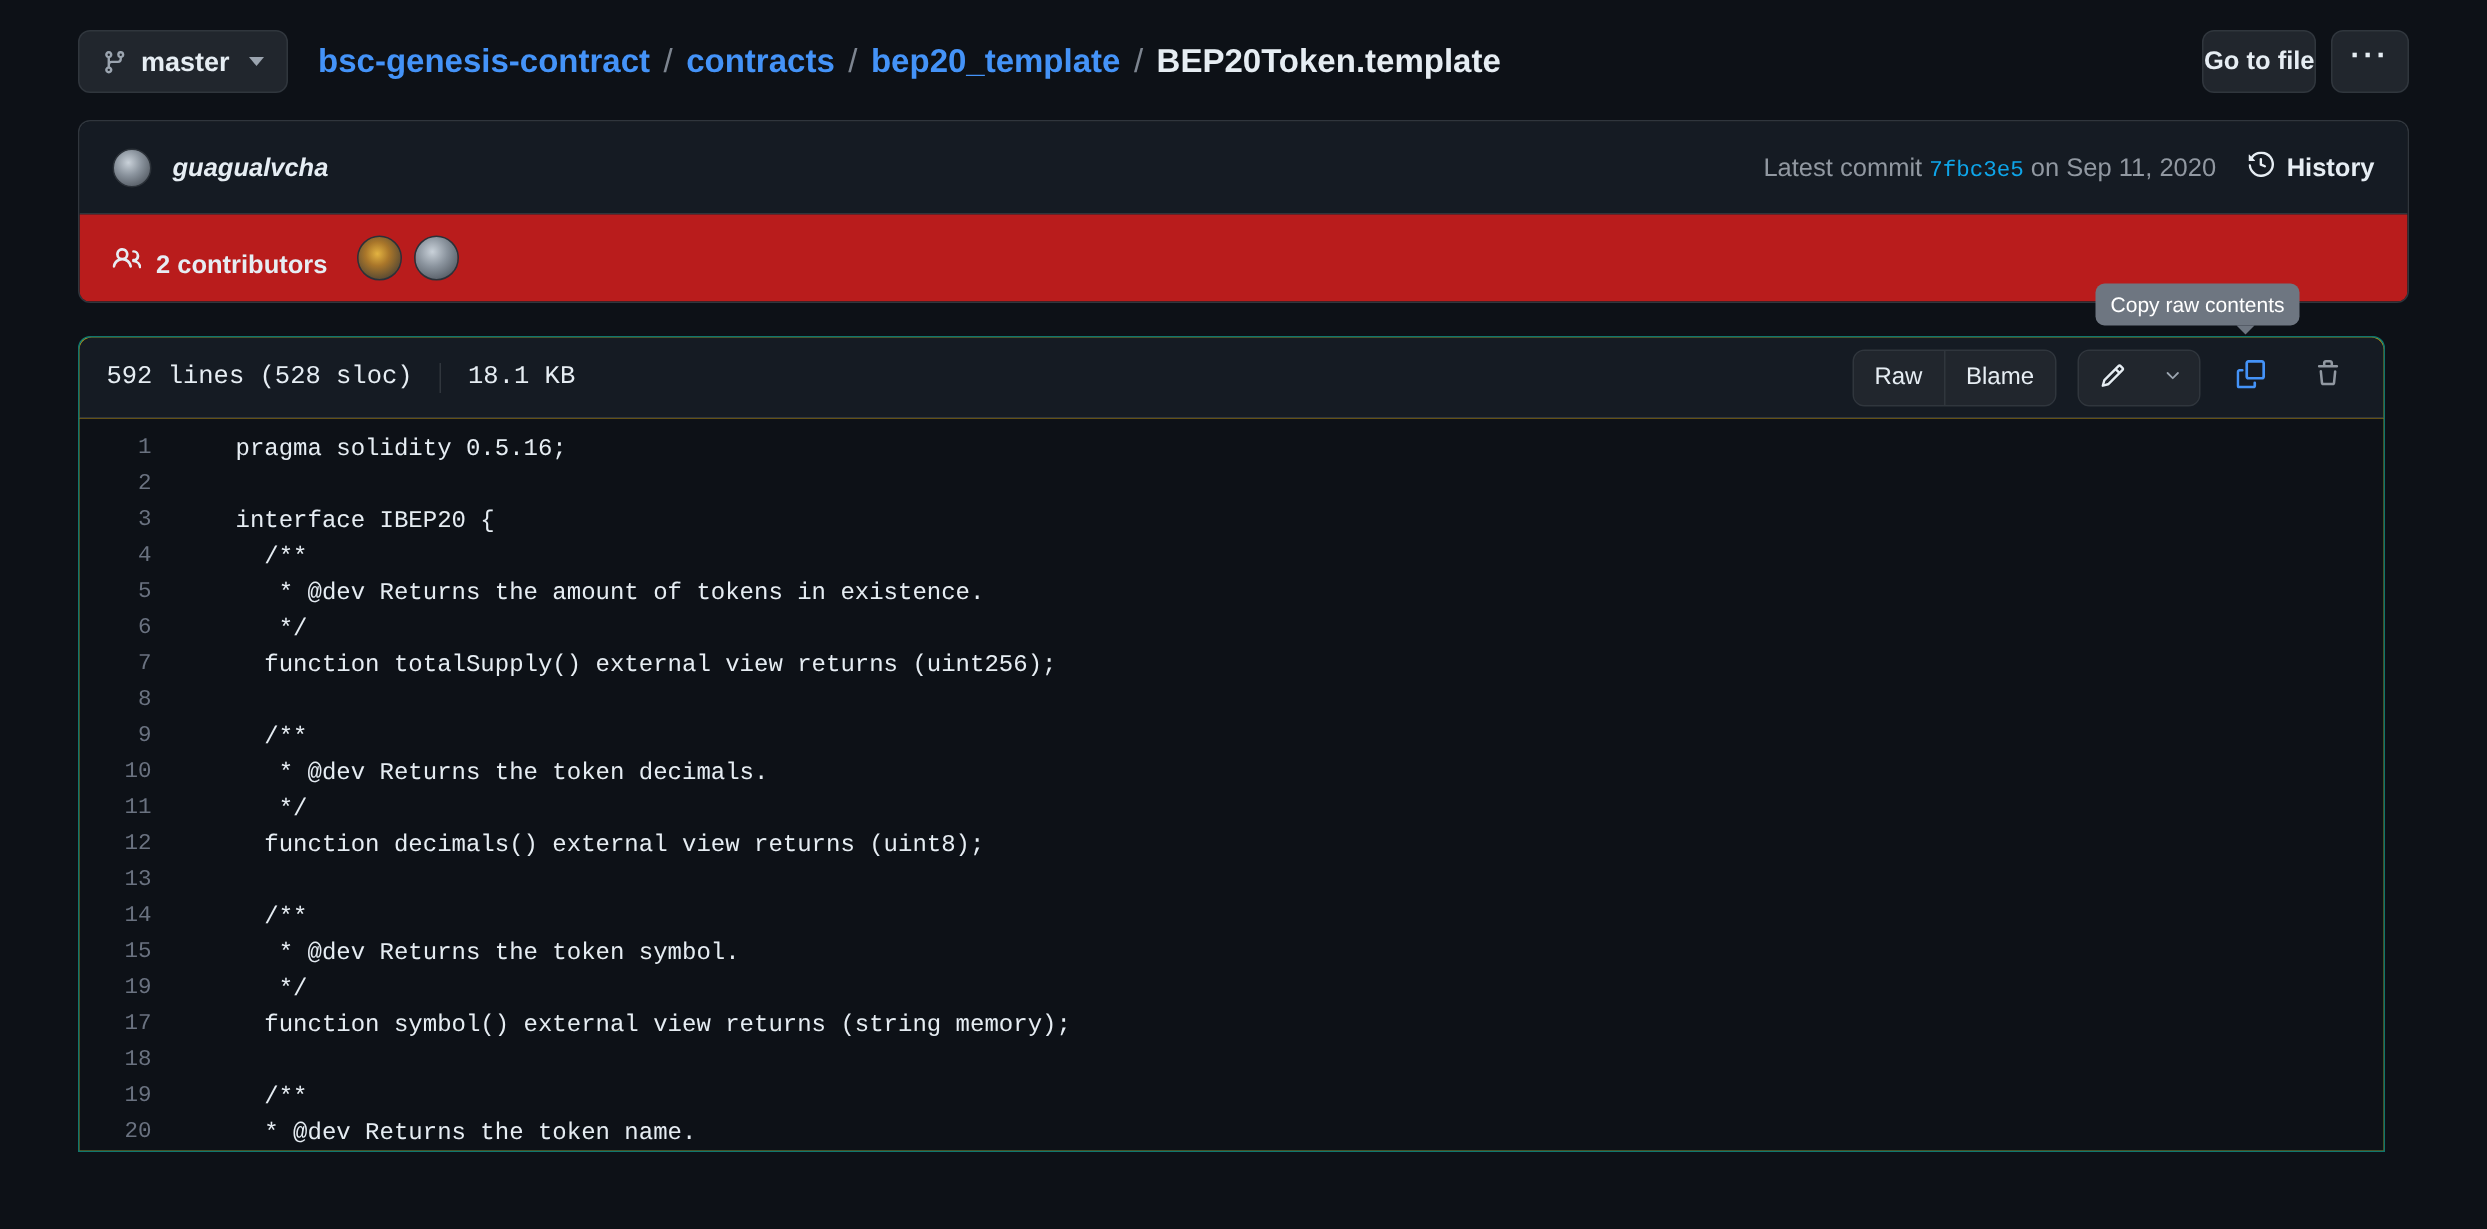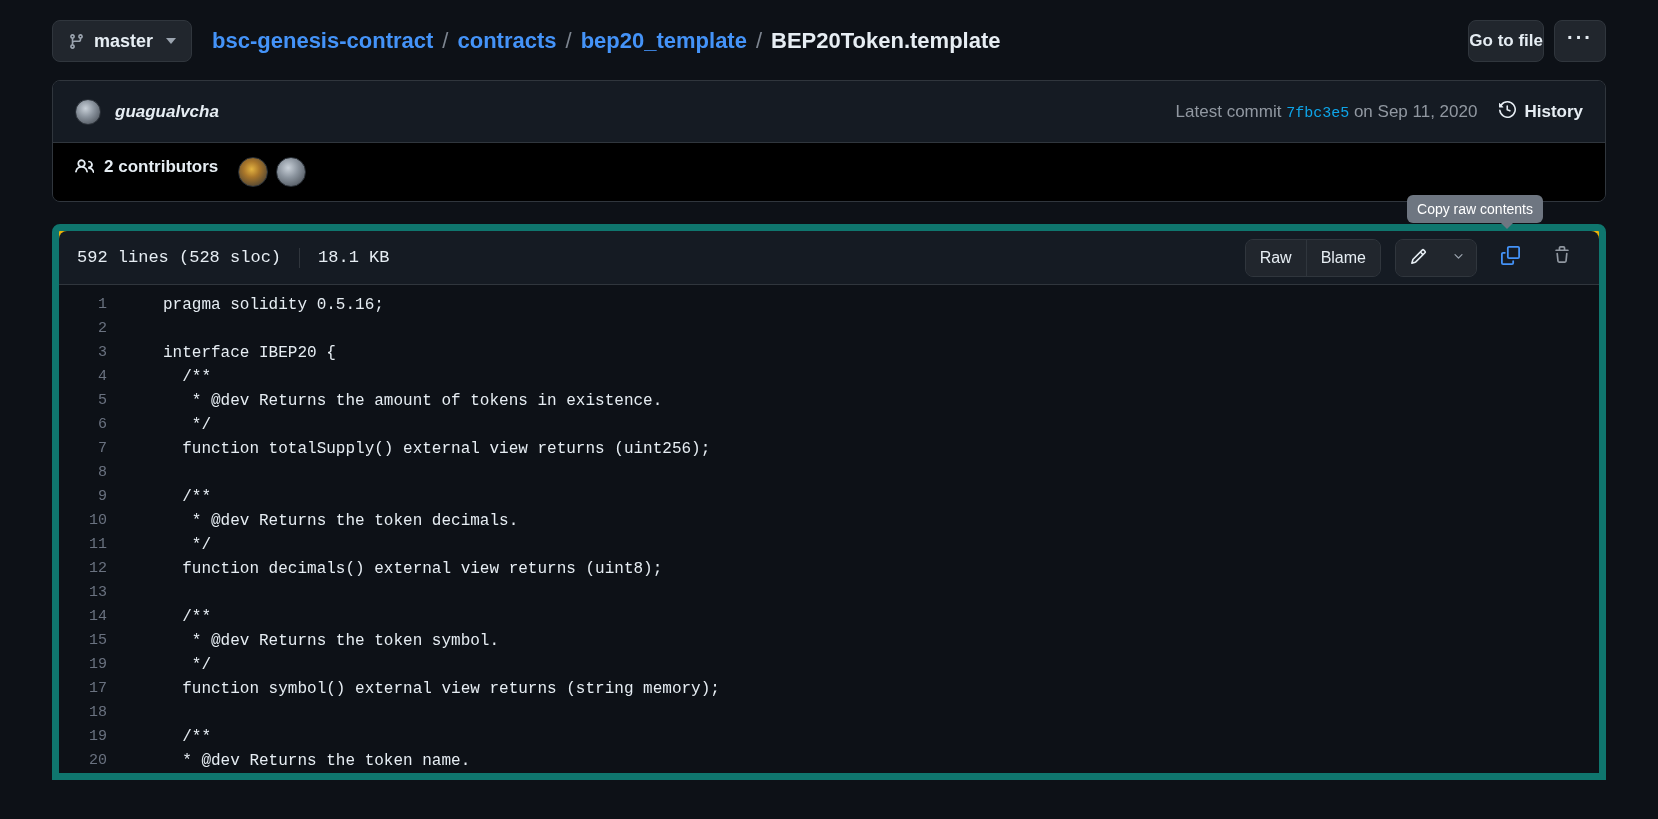--- a/index.html
+++ b/index.html
@@ -167,44 +167,44 @@
     align-items: center;
     gap: 8px;
     color: #e6edf3;
     font-size: 17px;
     font-weight: 700;
     cursor: pointer;
   }
 
   .contrib-row {
     display: flex;
-    align-items: flex-start;
+    align-items: flex-end;
     padding: 14px 22px;
     height: 58px;
-    background: #000000;
+    background: #b91c1c;
   }
   .contrib-label {
     color: #e6edf3;
     font-size: 17px;
     margin-left: 10px;
     cursor: pointer;
   }
   .contrib-label b { font-weight: 700; }
   .contrib-avatars {
     display: flex;
     align-items: center;
     gap: 8px;
     margin-left: 20px;
   }
   .contrib-avatars .avatar { width: 30px; height: 30px; }
 
   
   .filepanel {
-    margin: 22px 52px 0 52px;
-    border: 7px solid #0f766e;
+    margin: 22px 68px 0 52px;
+    border: 1px solid #0f766e;
     border-top-left-radius: 8px;
     border-top-right-radius: 8px;
     background: #eab308;
     overflow: visible;
     position: relative;
   }
   .file-header {
     display: flex;
     align-items: center;
     padding: 0 18px;

